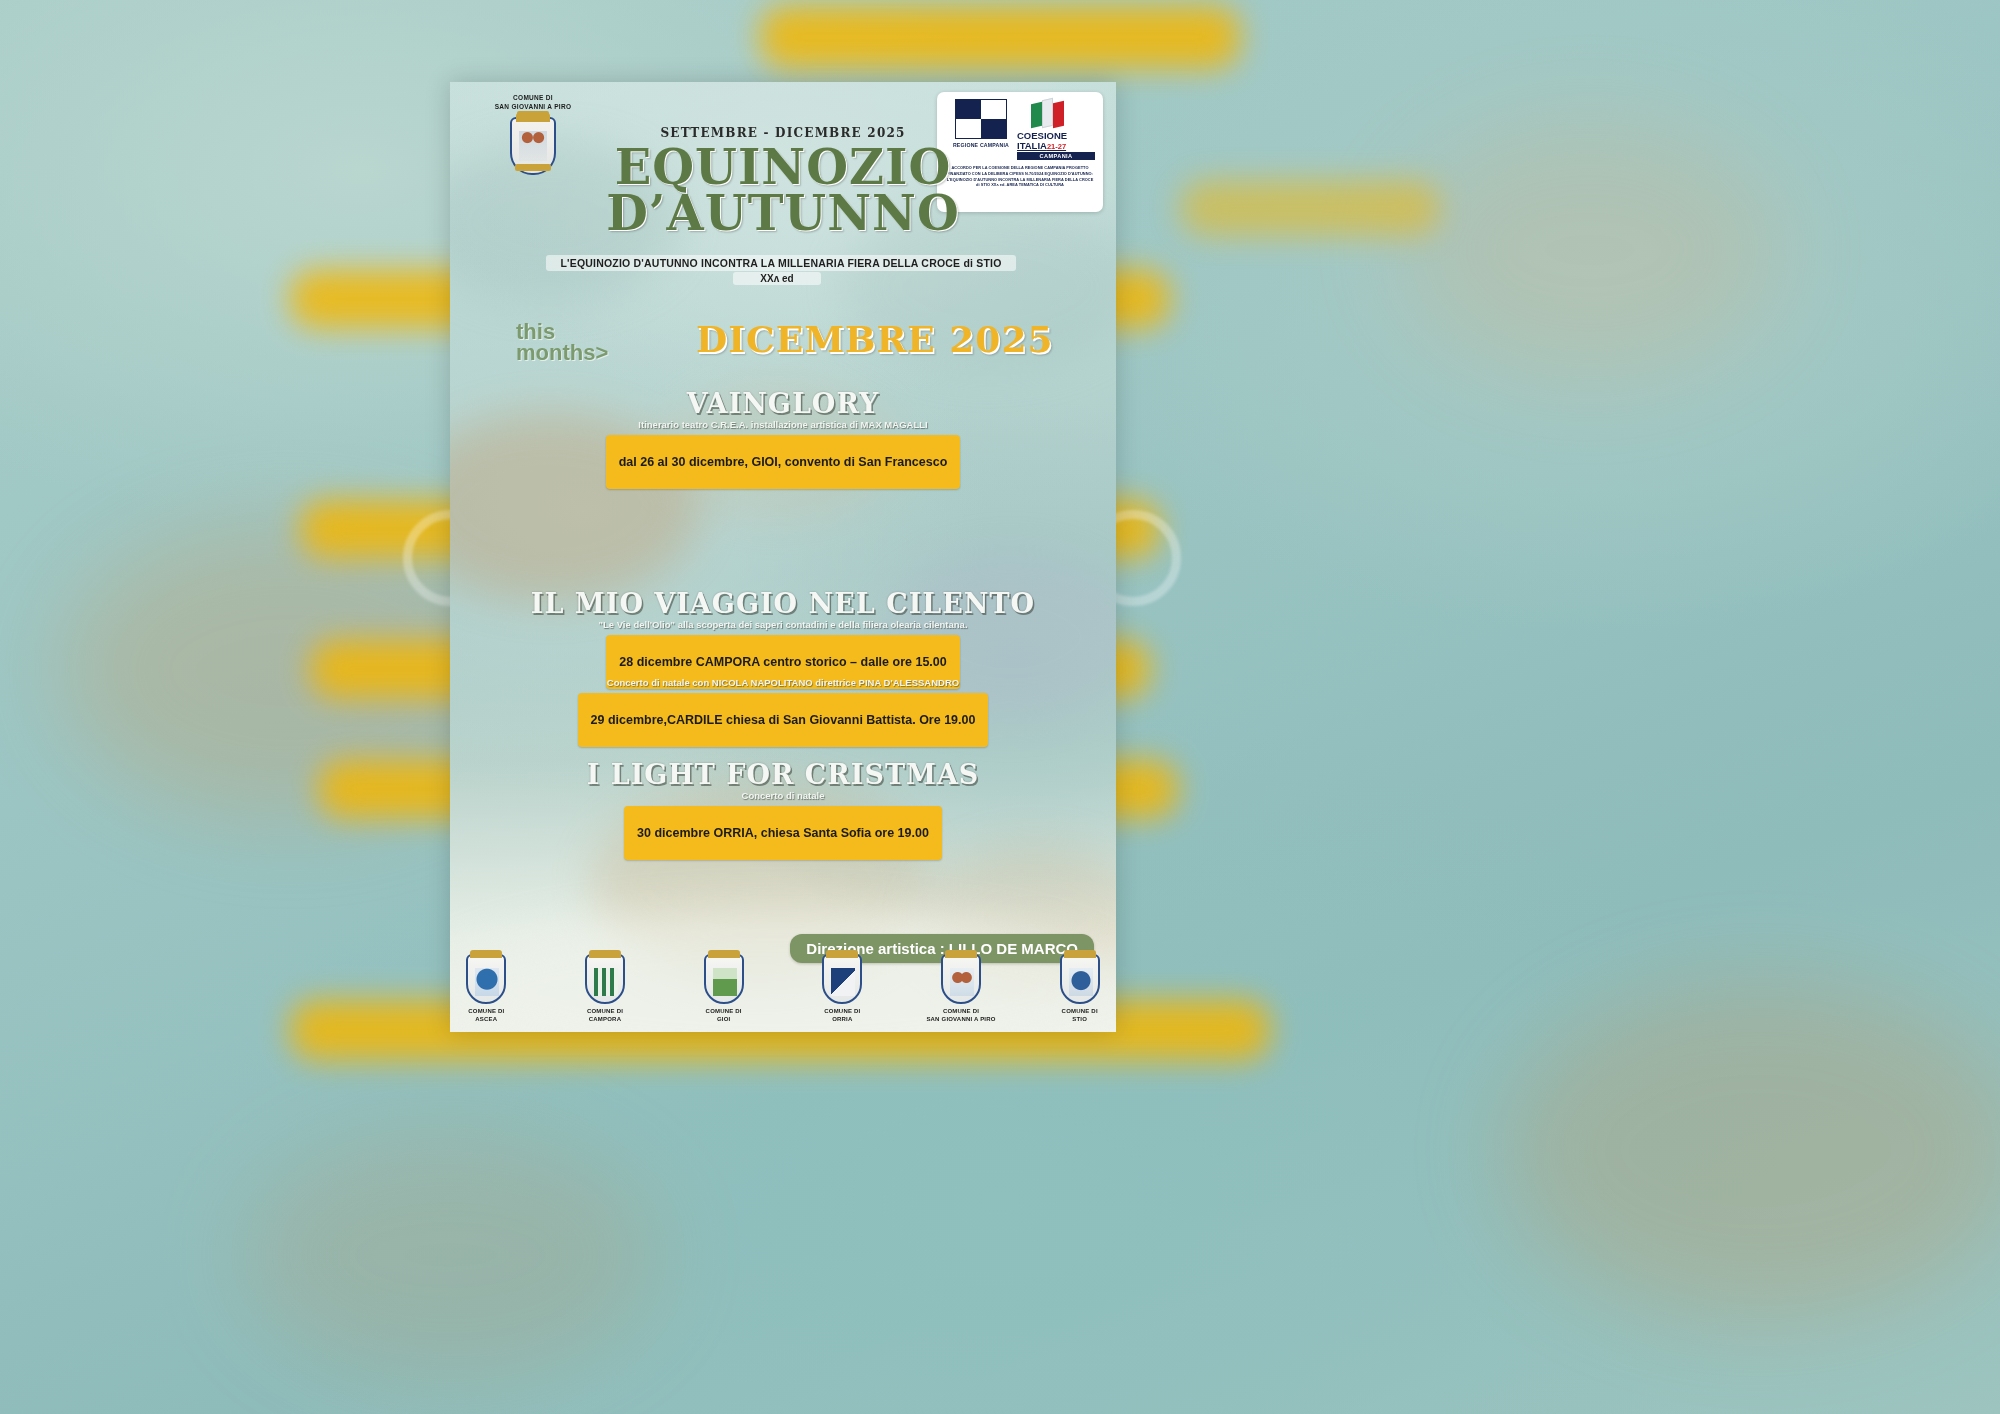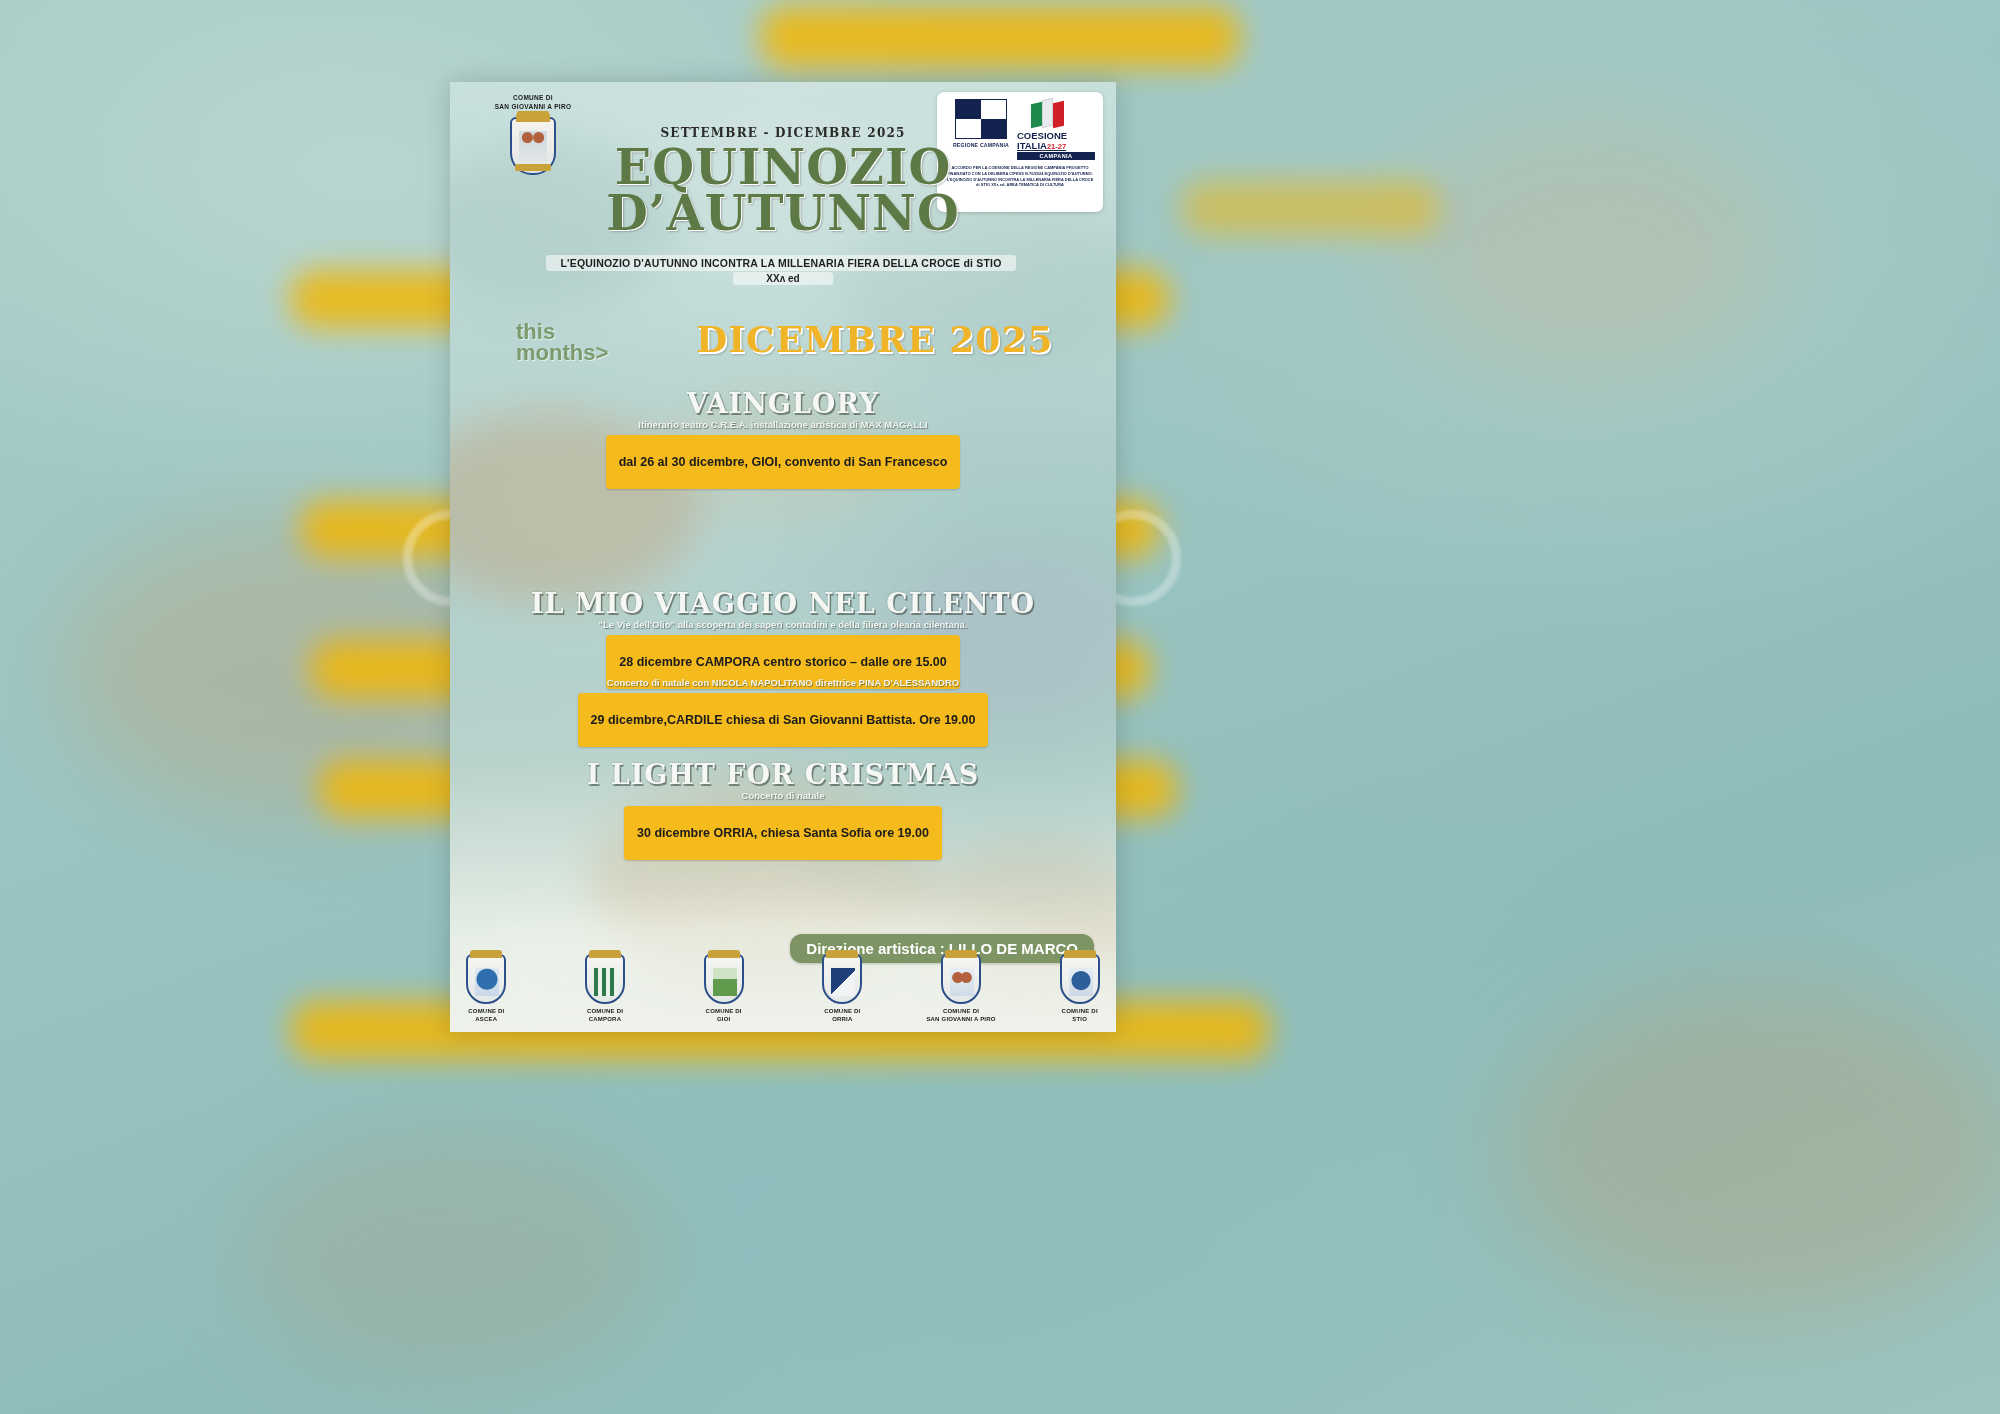--- a/index.html
+++ b/index.html
@@ -150,21 +150,21 @@
 
   .subtitle-band {
     position: absolute; top: 173px; left: 96px; width: 470px;
     background: rgba(255,255,255,.55);
     border-radius: 3px;
     text-align: center;
     font-size: 10.5px; font-weight: 700; color: #1f1f1f; letter-spacing: .2px;
     padding: 2px 4px;
   }
   .subtitle-ed {
-    position: absolute; top: 190px; left: 283px; width: 100px;
+    position: absolute; top: 190px; left: 283px; width: 88px;
     background: rgba(255,255,255,.55);
     border-radius: 3px; text-align: center;
     font-size: 10px; font-weight: 700; color: #1f1f1f;
     padding: 1px 20px;
   }
 
   
   .fundcard {
     position: absolute; right: 13px; top: 10px;
     width: 166px; height: 120px;

